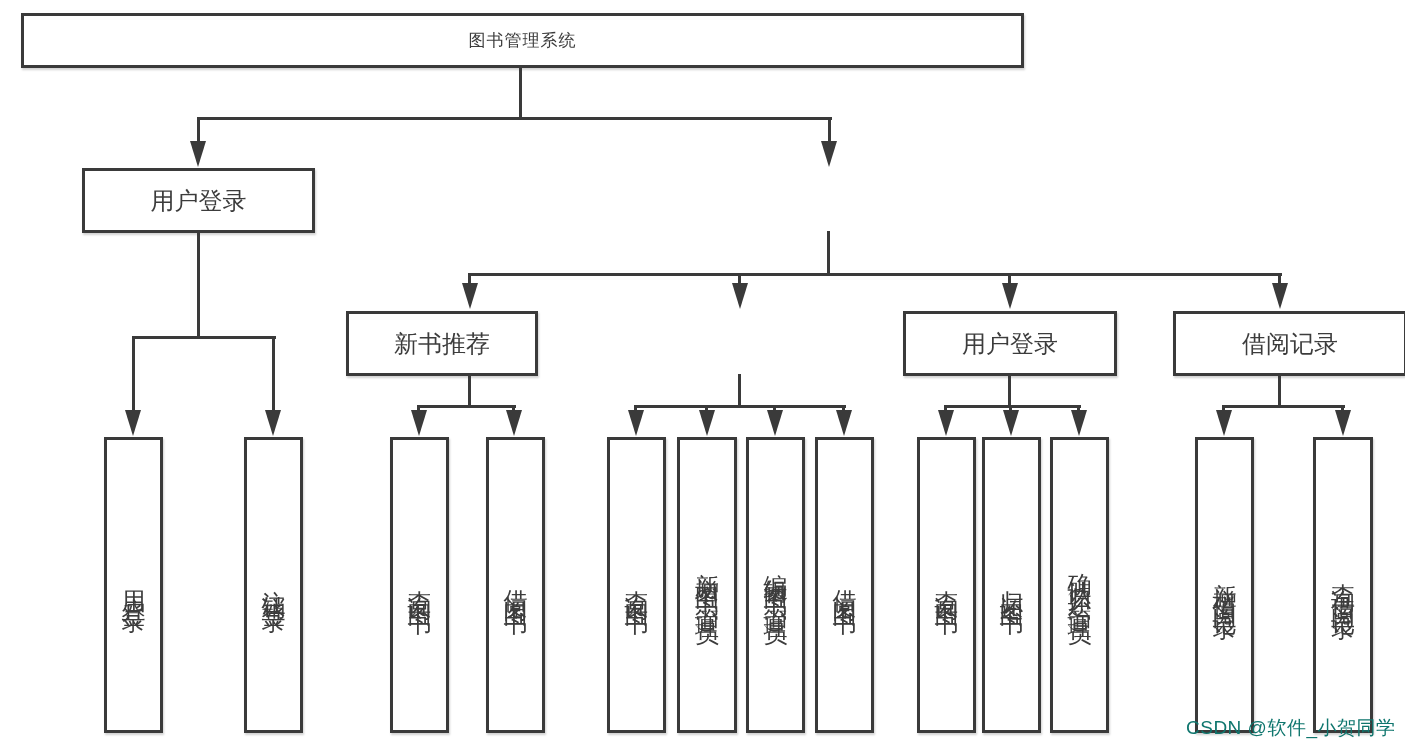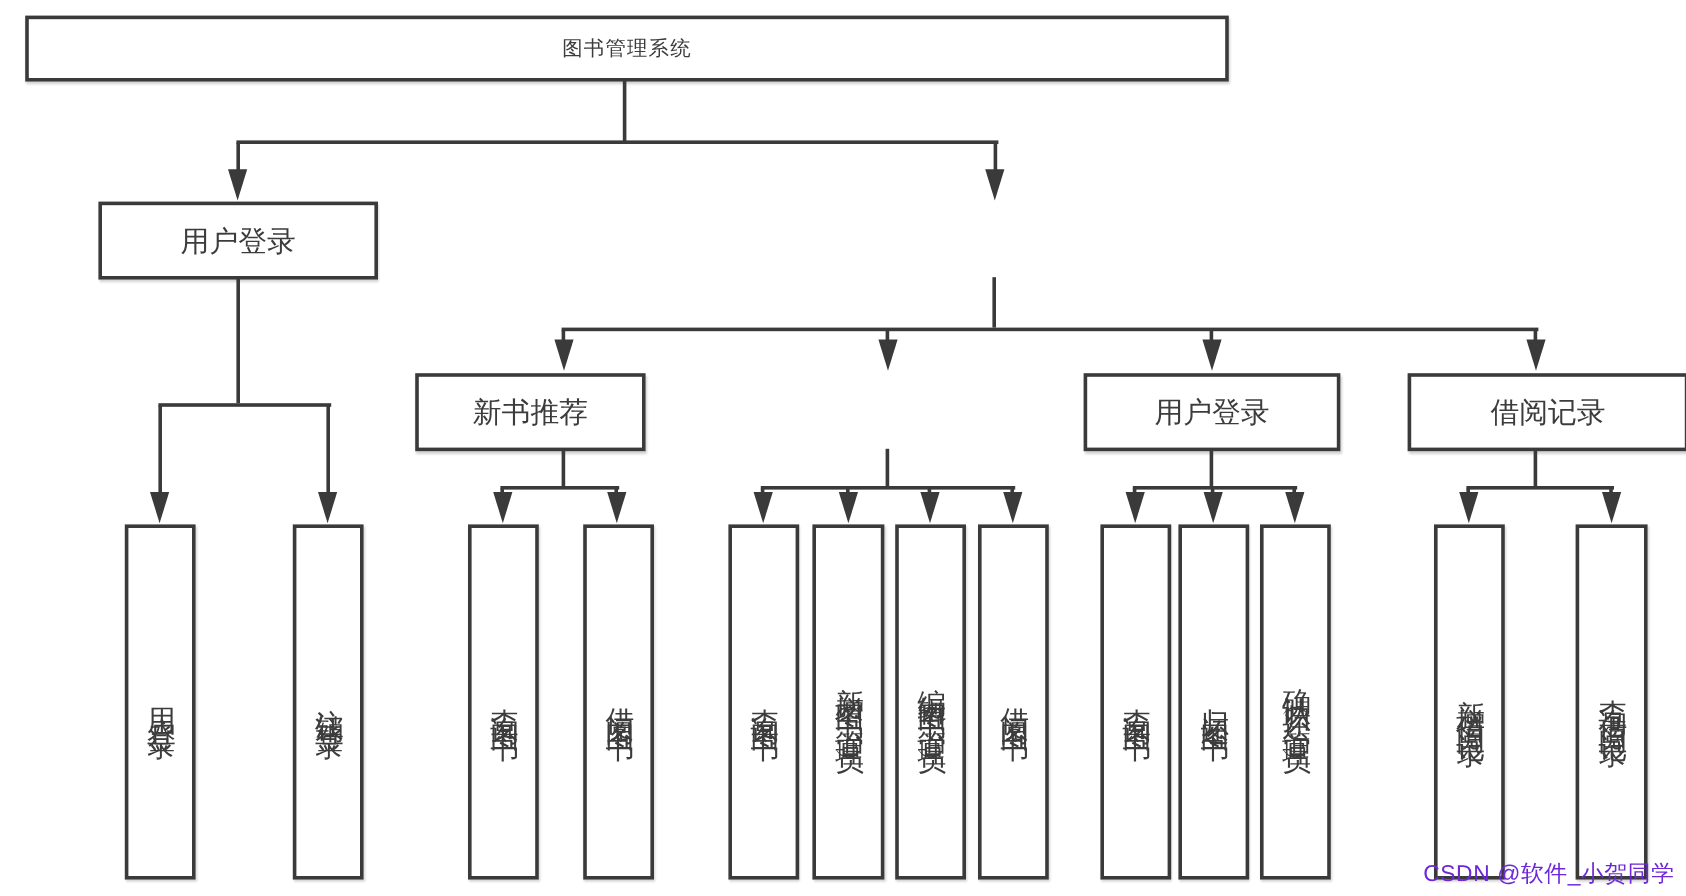--- a/index.html
+++ b/index.html
@@ -21,21 +21,21 @@
   .hl,.vl,.sh{position:absolute;background:#3a3a3a;}
   .hl{height:3px;}
   .vl,.sh{width:3px;}
   .ah{
     position:absolute;width:0;height:0;
     border-left:8px solid transparent;border-right:8px solid transparent;
     border-top:26px solid #3a3a3a;
   }
   .watermark{
     position:absolute;left:1186px;top:715px;z-index:10;
-    font-size:19px;color:#6d28d9;letter-spacing:0.5px;white-space:nowrap;
+    font-size:19px;color:#0f766e;letter-spacing:0.5px;white-space:nowrap;
   }
 </style>
 </head>
 <body>
 
 <div id="canvas">
 
   <div class="box root" style="left:21px;top:13px;width:1003px;height:55px">
     <span>图书管理系统</span>
   </div>

